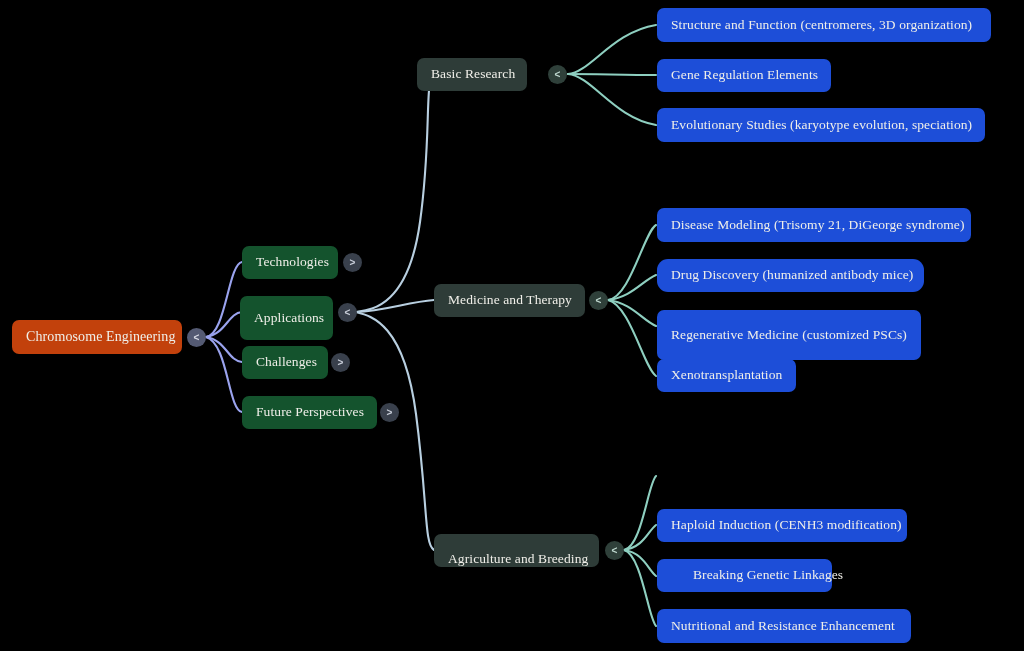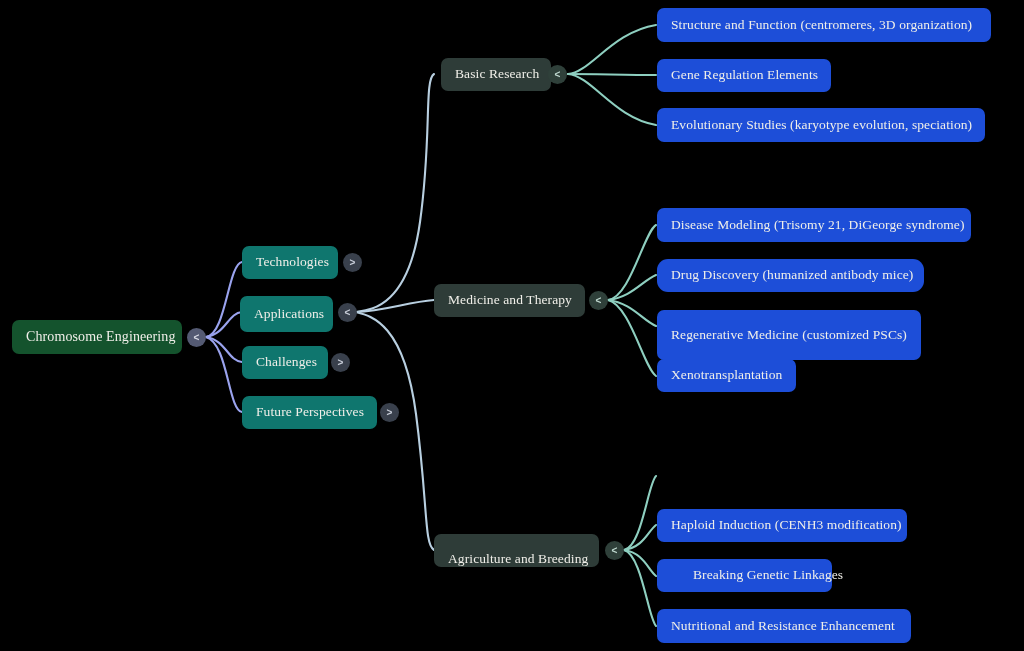--- a/index.html
+++ b/index.html
@@ -35,25 +35,25 @@
     align-items: center;
     border-radius: 7px;
     color: #f0efe9;
     font-size: 13.5px;
     line-height: 1.2;
     padding: 0 14px;
     white-space: nowrap;
     letter-spacing: 0.1px;
   }
   .node-root {
+    background: #c2410c;
+    font-size: 14px;
+  }
+  .node-branch1 {
     background: #14532d;
-    font-size: 14px;
-  }
-  .node-branch1 {
-    background: #0f766e;
     font-family: Liberation Serif, serif;
   }
   .node-branch2 {
     background: #2e3c38;
   }
   .node-leaf {
     background: #1d4ed8;
   }
   .toggle {
     position: absolute;
@@ -122,42 +122,42 @@
     <span>&lt;</span>
   </div>
 
   <div class="node node-branch1" style="left:242px; top:246px; width:96px; height:33px;">
     <span>Technologies</span>
   </div>
   <div class="toggle toggle-slate" style="left:343px; top:253px;">
     <span>&gt;</span>
   </div>
 
-  <div class="node node-branch1" style="left:240px; top:296px; width:93px; height:36px;">
+  <div class="node node-branch1" style="left:240px; top:296px; width:93px; height:44px;">
     <span>Applications</span>
   </div>
   <div class="toggle toggle-slate" style="left:338px; top:303px;">
     <span>&lt;</span>
   </div>
 
   <div class="node node-branch1" style="left:242px; top:346px; width:86px; height:33px;">
     <span>Challenges</span>
   </div>
   <div class="toggle toggle-slate" style="left:331px; top:353px;">
     <span>&gt;</span>
   </div>
 
   <div class="node node-branch1" style="left:242px; top:396px; width:135px; height:33px;">
     <span>Future Perspectives</span>
   </div>
   <div class="toggle toggle-slate" style="left:380px; top:403px;">
     <span>&gt;</span>
   </div>
 
-  <div class="node node-branch2" style="left:417px; top:58px; width:110px; height:33px;margin-left:24px;">
+  <div class="node node-branch2" style="left:417px; top:58px; width:110px; height:33px;">
     <span>Basic Research</span>
   </div>
   <div class="toggle toggle-green" style="left:548px; top:65px;">
     <span>&lt;</span>
   </div>
 
   <div class="node node-branch2" style="left:434px; top:284px; width:151px; height:33px;">
     <span>Medicine and Therapy</span>
   </div>
   <div class="toggle toggle-green" style="left:589px; top:291px;">

